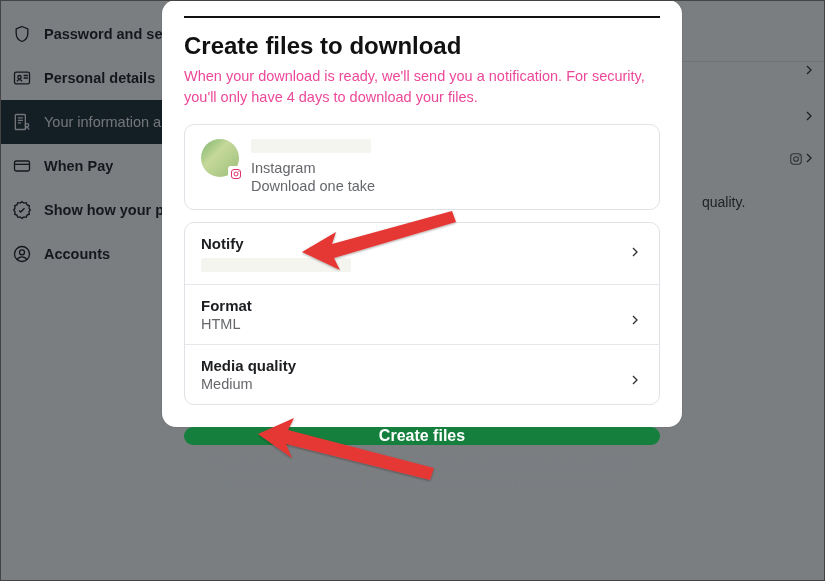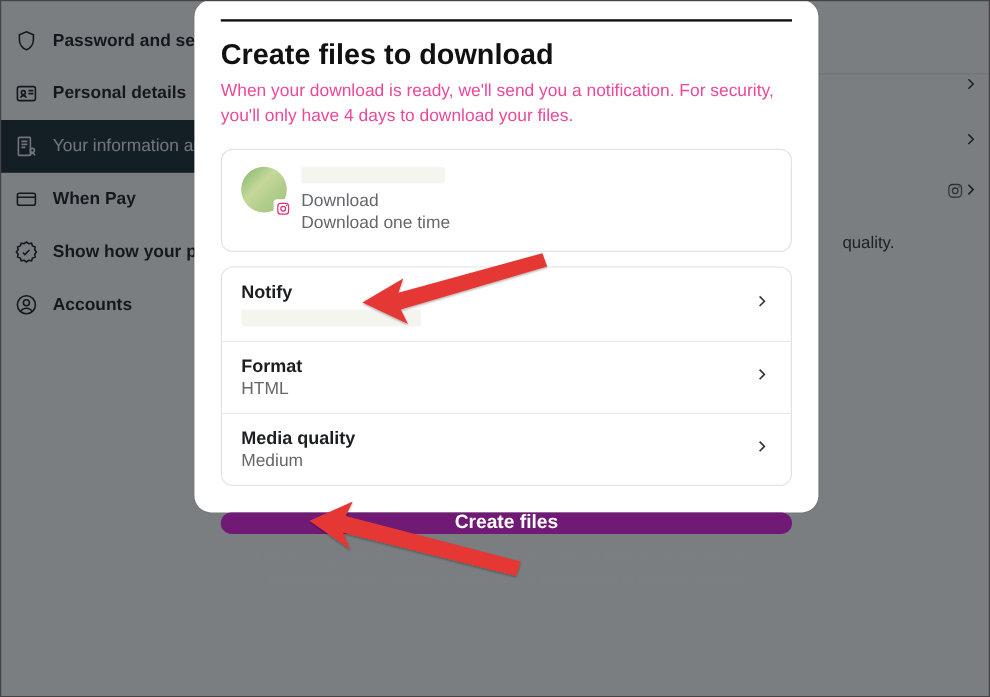--- a/index.html
+++ b/index.html
@@ -35,28 +35,28 @@
   .profile-row { display:flex; gap:12px; padding:14px 16px; align-items:flex-start; }
   .avatar-wrap { position:relative; width:38px; height:38px; }
   .avatar { width:38px; height:38px; border-radius:50%; background:linear-gradient(135deg,#7cb46b 0%, #c5d89a 40%, #9bbf7a 100%); }
   .avatar-badge { position:absolute; right:-4px; bottom:-4px; width:15px; height:15px; background:#fff; border-radius:3px; display:flex; align-items:center; justify-content:center; }
   .avatar-badge svg { width:12px; height:12px; }
   .profile-info { flex:1; padding-top:0px; }
   .name-blank { width:120px; height:14px; background:#f5f5f0; border-radius:2px; margin-bottom:6px; }
   .profile-sub { font-size:14.5px; color:#65676b; line-height:1.25; }
 
   .option-row { display:flex; align-items:center; justify-content:space-between; padding:12px 16px; cursor:pointer; }
-  .stack .option-row + .option-row { border-top:1px solid #e6e8eb; }
+  .stack .option-row + .option-row { border-top:1px solid #e6e8eb;align-items:flex-end; }
   .opt-label { font-size:15px; font-weight:600; color:#1c1e21; }
   .opt-value { font-size:14.5px; color:#65676b; margin-top:2px; }
   .notify-blank { width:150px; height:14px; background:#f5f5f0; border-radius:2px; margin-top:6px; }
   .chev { color:#444; }
   .chev svg { width:16px; height:16px; stroke:#333; stroke-width:2; fill:none; }
 
-  .create-btn { margin-top:22px; height:42px; border:none; border-radius:22px; background:#701a75; color:#fff; font-size:16px; font-weight:600; cursor:pointer; }
+  .create-btn { margin-top:22px; height:42px; border:none; border-radius:22px; background:#15803d; color:#fff; font-size:16px; font-weight:600; cursor:pointer; }
   .footer-note { font-size:12.5px; color:#7b7f85; line-height:1.4; margin-top:12px;text-align:center; }
 
   
   .arrow { position:absolute; pointer-events:none; }
   .arrow svg { display:block; }
 </style>
 </head>
 <body>
 
 <div class="sidebar">
@@ -161,22 +161,22 @@
         <div class="avatar-badge">
           <svg viewBox="0 0 24 24" fill="none" stroke="#e1306c" stroke-width="2">
               <rect x="3" y="3" width="18" height="18" rx="5"></rect>
               <circle cx="12" cy="12" r="4"></circle>
               <circle cx="17.5" cy="6.5" r="1.2" fill="#e1306c" stroke="none"></circle>
             </svg>
         </div>
       </div>
       <div class="profile-info">
         <div class="name-blank"></div>
-        <div class="profile-sub">Download</div>
-        <div class="profile-sub">Download one time</div>
+        <div class="profile-sub">Instagram</div>
+        <div class="profile-sub">Download one take</div>
       </div>
     </div>
   </div>
 
 
   <div class="card stack">
     <div class="option-row">
       <div>
         <div class="opt-label">Notify</div>
         <div class="notify-blank"></div>

